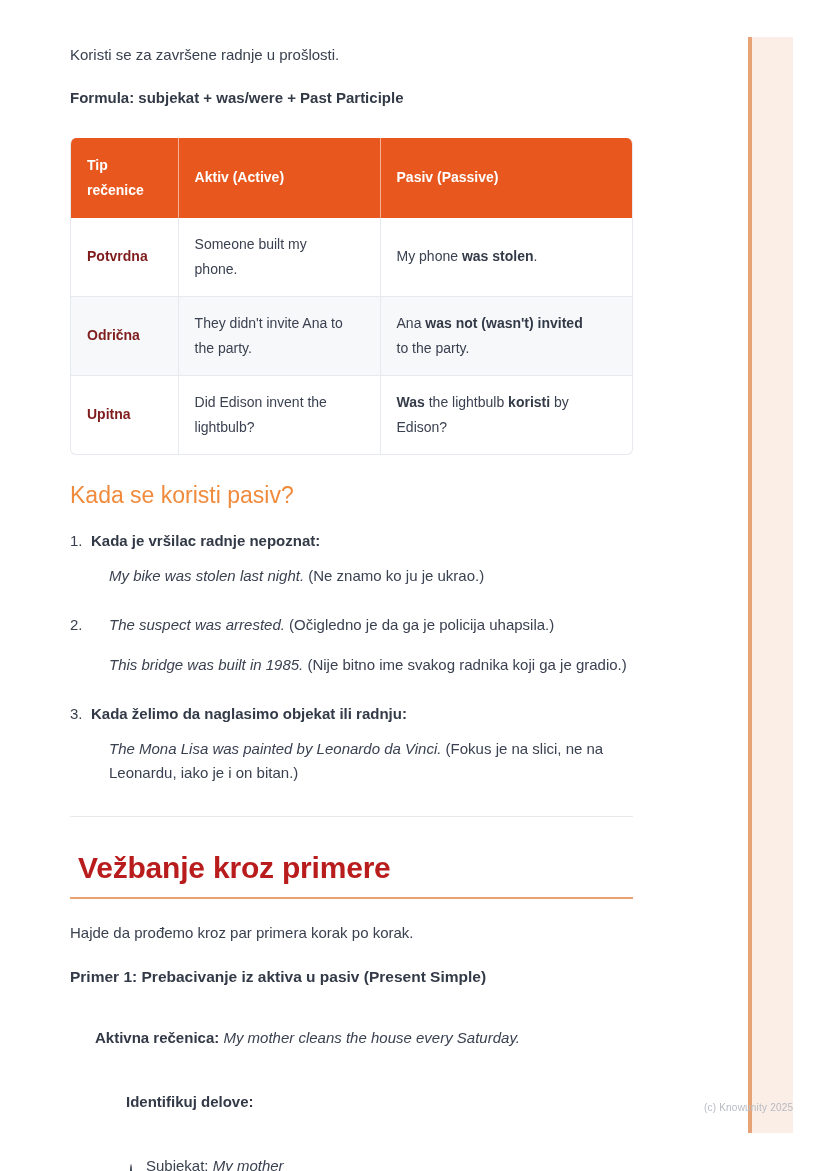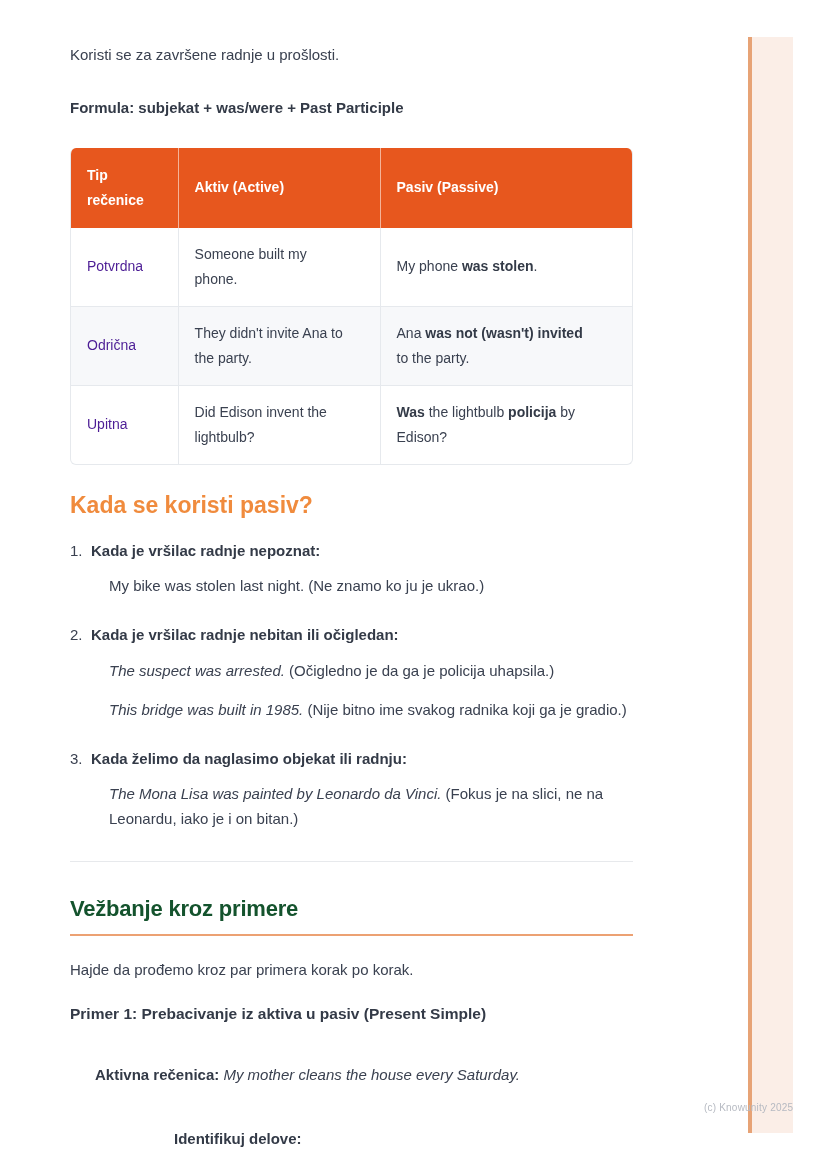--- a/index.html
+++ b/index.html
@@ -7,61 +7,61 @@
     width:828px;height:1171px;
     background:#ffffff;
     font-family:"Liberation Sans","DejaVu Sans",sans-serif;
     color:#3a4150;
     position:relative;
     overflow:hidden;
   }
   .content{position:absolute;left:70px;top:44px;width:563px;}
 
   p{margin:0;}
-  .intro{font-size:15px;line-height:1.45;margin-bottom:33px;}
+  .intro{font-size:15px;line-height:1.45;margin-bottom:23px;}
   .formula{font-size:15px;font-weight:700;color:#333a47;margin-bottom:32px;}
 
   
   table{width:100%;border-collapse:separate;border-spacing:0;font-size:14px;
         border-radius:6px;overflow:hidden;margin-bottom:27px;
         border:1px solid #e6e9ed;border-top:none;}
   col.c1{width:19%;} col.c2{width:36%;} col.c3{width:45%;}
   th{background:#e7571e;color:#ffffff;font-weight:700;text-align:left;
      padding:14px 16px;line-height:1.8;vertical-align:middle;height:52px;}
   th + th{border-left:1.5px solid rgba(255,255,255,0.55);}
   td{padding:12px 16px;line-height:1.8;vertical-align:middle;height:54px;
      border-bottom:1px solid #e6e9ed;}
   td + td{border-left:1px solid #e6e9ed;}
   tbody tr:last-child td{border-bottom:none;}
   tbody tr:nth-child(2){background:#f7f8fa;}
-  td.rowhead{font-weight:400;color:#4c1d95;}
+  td.rowhead{font-weight:700;color:#7f1d1d;}
 
-  h2{font-size:23px;font-weight:700;color:#f08b3d;margin:0 0 20px;}
-  h1{font-size:22px;font-weight:700;color:#14532d;margin:0 0 12px;letter-spacing:-0.2px;}
+  h2{font-size:23px;font-weight:400;color:#f08b3d;margin:0 0 20px;}
+  h1{font-size:30px;font-weight:700;color:#b91c1c;margin:0 8px 12px;letter-spacing:-0.2px;}
   .h1rule{border-top:2px solid #eca173;margin:0 0 25px;}
   hr.divider{border:none;border-top:1px solid #e7e9ec;margin:30px 0 34px;}
 
   .usage{font-size:15px;}
   .oitem{display:flex;margin-bottom:25px;}
   .num{flex:none;width:17px;margin-right:4px;text-align:left;line-height:1.55;}
   .obody{flex:1;min-width:0;}
   .ohead{font-weight:700;color:#333a47;line-height:1.55;margin-bottom:12px;}
   .bullet{display:flex;margin-bottom:15px;line-height:1.62;}
   .bullet:last-child{margin-bottom:0;}
   .mark{flex:none;width:18px;padding-top:8px;}
   .dotb{width:5px;height:5px;border-radius:50%;background:#3a4150;}
   .circ{width:6px;height:6px;border-radius:50%;border:1.5px solid #3a4150;box-sizing:border-box;background:transparent;}
 
   .lead{font-size:15px;margin-bottom:27px;}
   .exhead{font-size:15.5px;font-weight:700;color:#333a47;margin-bottom:30px;}
 
   .plist{font-size:15px;}
   .prow{display:flex;line-height:1.62;margin-top:40px;}
   .prow.l1{padding-left:8px;margin-bottom:11px;}
-  .prow.l2{padding-left:40px;margin-bottom:11px;gap:48px;}
+  .prow.l2{padding-left:40px;margin-bottom:11px;}
   .prow.l3{padding-left:60px;margin-bottom:20px;}
   .prow.l3:last-child{margin-bottom:0;}
   .prow .mark{width:17px;}
   .l2 .mark,.l3 .mark{width:16px;}
   .b{font-weight:700;color:#333a47;}
 
   .edge-strip{position:absolute;left:748px;top:37px;width:45px;height:1096px;
               background:#fbeee7;border-left:4px solid #e7a376;box-sizing:border-box;z-index:1;}
   .watermark{position:absolute;top:1102px;left:704px;font-size:10px;color:#b6bac2;
              z-index:2;letter-spacing:0.2px;}
@@ -94,44 +94,43 @@
         <td><span>My phone </span><span class="b">was stolen</span><span>.</span></td>
       </tr>
       <tr>
         <td class="rowhead">Odrična</td>
         <td><span>They didn't invite Ana to</span><br><span>the party.</span></td>
         <td><span>Ana </span><span class="b">was not (wasn't) invited</span><br><span>to the party.</span></td>
       </tr>
       <tr>
         <td class="rowhead">Upitna</td>
         <td><span>Did Edison invent the</span><br><span>lightbulb?</span></td>
-        <td><span class="b">Was</span><span> the lightbulb </span><span class="b">policija</span><span> by</span><br><span>Edison?</span></td>
+        <td><span class="b">Was</span><span> the lightbulb </span><span class="b">koristi</span><span> by</span><br><span>Edison?</span></td>
       </tr>
     </tbody>
   </table>
 
   <h2>Kada se koristi pasiv?</h2>
 
   <div class="usage">
 
     <div class="oitem">
       <span class="num">1.</span>
       <div class="obody">
         <p class="ohead">Kada je vršilac radnje nepoznat:</p>
         <div class="bullet">
           <span class="mark"><span class="dotb"></span></span>
-          <p><span style="">My bike was stolen last night.</span><span> (Ne znamo ko ju je ukrao.)</span></p>
+          <p><span style="font-style: italic;">My bike was stolen last night.</span><span> (Ne znamo ko ju je ukrao.)</span></p>
         </div>
       </div>
     </div>
 
     <div class="oitem">
       <span class="num">2.</span>
       <div class="obody">
-        <p class="ohead">Kada je vršilac radnje nebitan ili očigledan:</p>
         <div class="bullet">
           <span class="mark"><span class="dotb"></span></span>
           <p><span style="font-style: italic;">The suspect was arrested.</span><span> (Očigledno je da ga je policija uhapsila.)</span></p>
         </div>
         <div class="bullet">
           <span class="mark"><span class="dotb"></span></span>
           <p><span style="font-style: italic;">This bridge was built in 1985.</span><span> (Nije bitno ime svakog radnika koji ga je gradio.)</span></p>
         </div>
       </div>
     </div>

